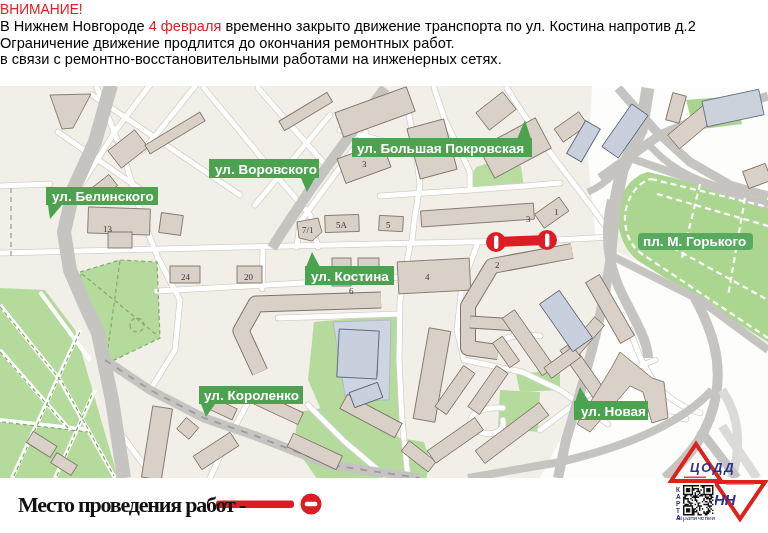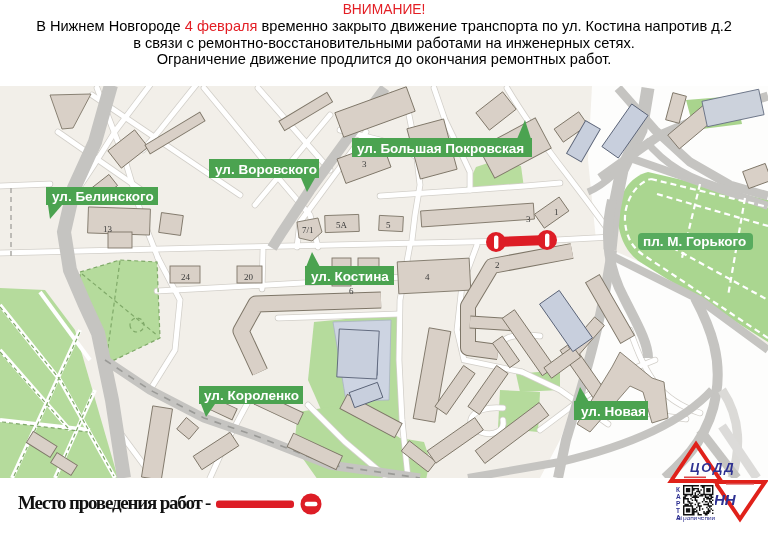--- a/index.html
+++ b/index.html
@@ -1,30 +1,30 @@
 <!DOCTYPE html>
 <html><head>
 <meta charset="utf-8">
 <style>
 html,body{margin:0;padding:0;background:#fff;}
 body{width:768px;height:533px;position:relative;overflow:hidden;font-family:"Liberation Sans",sans-serif;}
-.hdr{position:absolute;left:0;top:2px;width:768px;text-align:center;font-size:14.6px;line-height:16.4px;color:#000;}
+.hdr{position:absolute;left:0;top:2px;width:768px;text-align:left;font-size:14.6px;line-height:16.4px;color:#000;}
 .hdr .t{font-size:13.8px;}
 .red{color:#e31e24;}
-.legend{position:absolute;left:18px;top:492px;font-family:"Liberation Serif",serif;font-weight:bold;font-size:19px;letter-spacing:-1.2px;color:#111;}
+.legend{position:absolute;left:18px;top:492px;font-family:"Liberation Serif",serif;font-weight:bold;font-size:22px;letter-spacing:-1.2px;color:#111;}
 svg{position:absolute;left:0;top:0;}
 </style>
 </head>
 <body>
 
 <div class="hdr">
 <div class="red t">ВНИМАНИЕ!</div>
 <div>В Нижнем Новгороде <span class="red">4 февраля</span> временно закрыто движение транспорта по ул. Костина напротив д.2</div>
+<div>Ограничение движение продлится до окончания ремонтных работ.</div>
 <div>в связи с ремонтно-восстановительными работами на инженерных сетях.</div>
-<div>Ограничение движение продлится до окончания ремонтных работ.</div>
 </div>
 
 <svg width="768" height="533" viewBox="0 0 768 533">
 <defs>
 <clipPath id="mapclip">
         <rect x="0" y="86" width="768" height="392"></rect>
       </clipPath>
 </defs>
 <g clip-path="url(#mapclip)">
 

